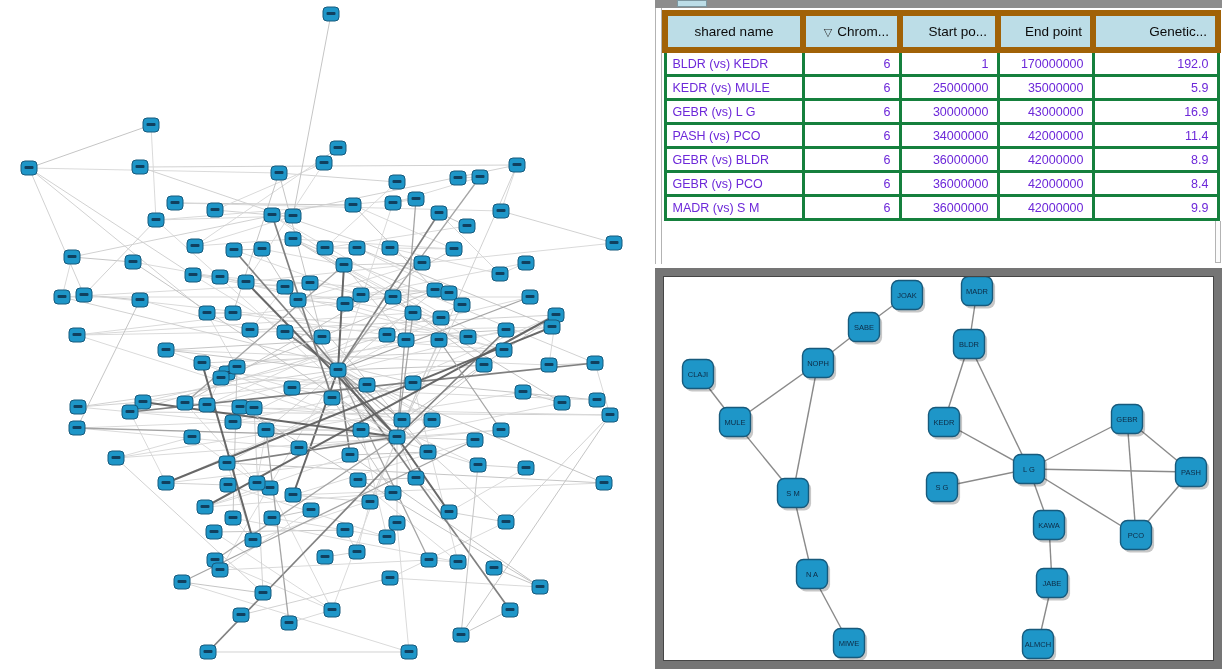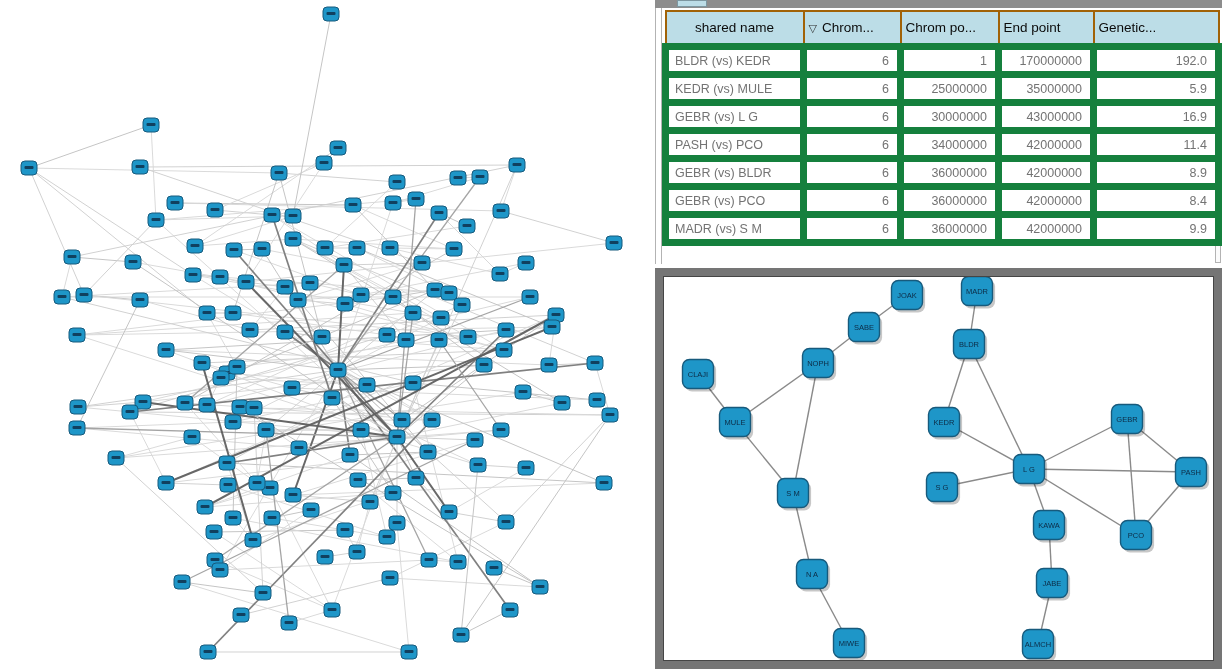--- a/index.html
+++ b/index.html
@@ -15,27 +15,27 @@
   .hscroll-thumb{position:absolute;left:22px;top:0;width:30px;height:7px;background:#bcdde7;border:1px solid #7d97a0;box-sizing:border-box;}
   .left-gutter{position:absolute;left:0;top:8px;width:5px;height:256px;border-left:1px solid #b3b3b3;border-right:1px solid #b3b3b3;}
   .vscroll{position:absolute;left:560px;top:10px;width:6px;height:253px;background:#fbfbfb;border:1px solid #b3b3b3;box-sizing:border-box;}
   
   table.edge-table{
     position:absolute;left:7px;top:10px;width:553px;
     border-collapse:collapse;table-layout:fixed;
     border:2px solid #2c2c2c;background:#fff;
   }
   table.edge-table th{
-    background:#bcdde7;border:2px solid #a16207;height:31px;
+    background:#bcdde7;border:6px solid #a16207;height:31px;
     font-size:13.5px;font-weight:400;color:#0b0b0b;text-align:center;
     overflow:hidden;white-space:nowrap;padding:0 4px;
   }
-  table.edge-table th.num{text-align:left;padding-right:8px;}
+  table.edge-table th.num{text-align:right;padding-right:8px;}
   table.edge-table td{
-    border:7px solid #15803d;height:21px;font-size:12.5px;color:#737373;
+    border:3px solid #15803d;height:21px;font-size:12.5px;color:#6d28d9;
     overflow:hidden;white-space:nowrap;padding:0 6px;background:#fff;
   }
   table.edge-table td.num{text-align:right;padding-right:8px;}
   .funnel{font-size:11px;color:#2c2c2c;margin-right:5px;}
   
   .net-panel{position:absolute;left:0;top:268px;width:567px;height:401px;background:#757575;}
   .net-inner{position:absolute;left:8px;top:8px;width:549px;height:383px;background:#fff;border:1px solid #454545;box-sizing:content-box;}
   .net-inner svg{display:block;}
 </style>
 </head>
@@ -620,21 +620,21 @@
       <col style="width:138px">
         <col style="width:97px">
         <col style="width:98px">
       <col style="width:95px">
         <col style="width:125px">
     </colgroup>
     <thead>
         <tr id="thead-row">
           <th><span>shared name</span></th>
           <th class="num"><span class="funnel">▽</span><span>Chrom...</span></th>
-          <th class="num"><span>Chrom po...</span></th>
+          <th class="num"><span>Start po...</span></th>
           <th class="num"><span>End point</span></th>
           <th class="num"><span>Genetic...</span></th>
         </tr>
       </thead>
     <tbody id="tbody">
         <tr>
           <td>BLDR (vs) KEDR</td>
           <td class="num">6</td>
           <td class="num">1</td>
           <td class="num">170000000</td>

